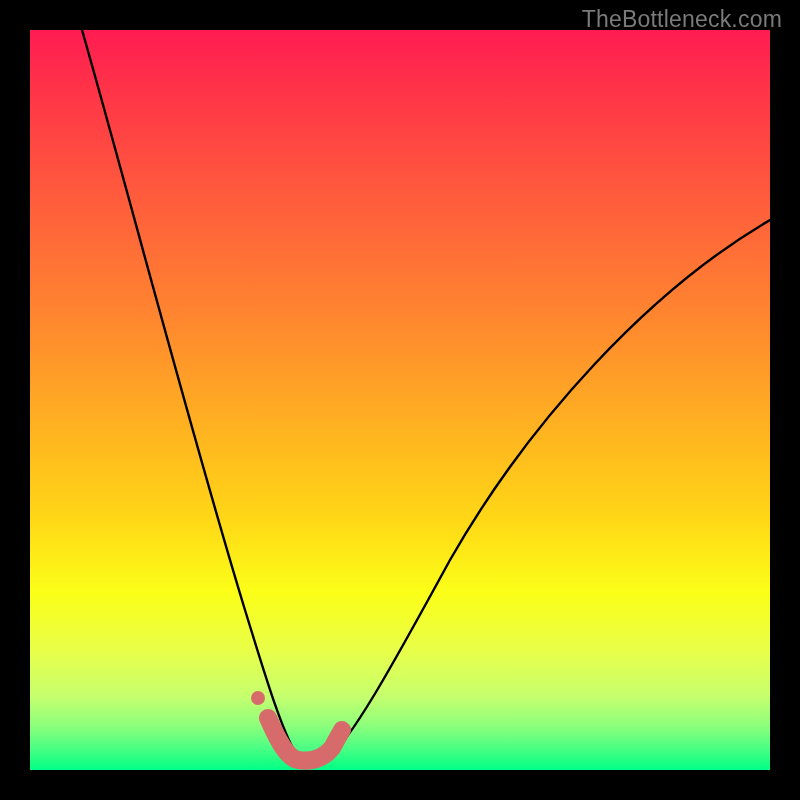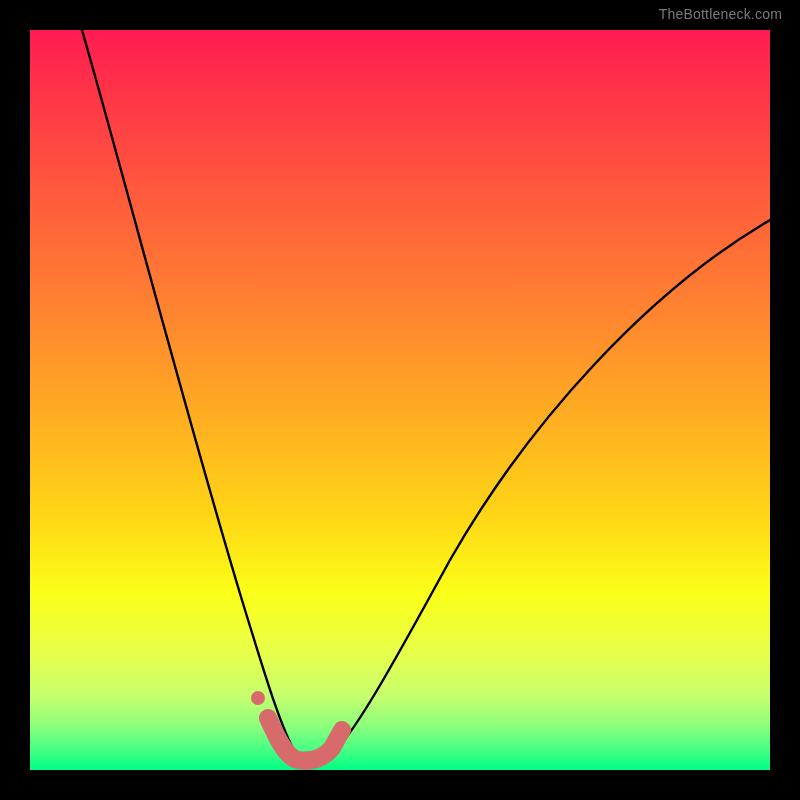--- a/index.html
+++ b/index.html
@@ -54,21 +54,21 @@
     top: 0;
     left: 0;
     width: 740px;
     height: 740px;
   }
   .watermark {
     position: absolute;
     top: 6px;
     right: 18px;
     font-family: Arial, Helvetica, sans-serif;
-    font-size: 14px;
+    font-size: 23px;
     font-weight: 500;
     color: #7a7a7a;
     letter-spacing: 0.2px;
     user-select: none;
   }
 </style>
 </head>
 <body>
 
 <div class="frame">

